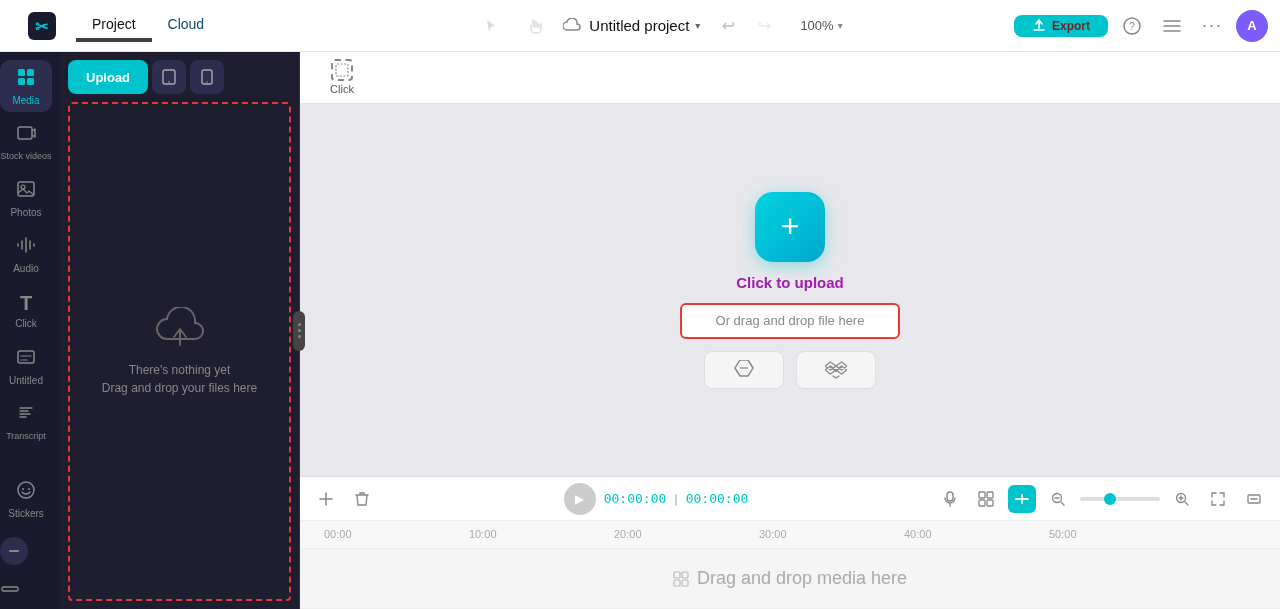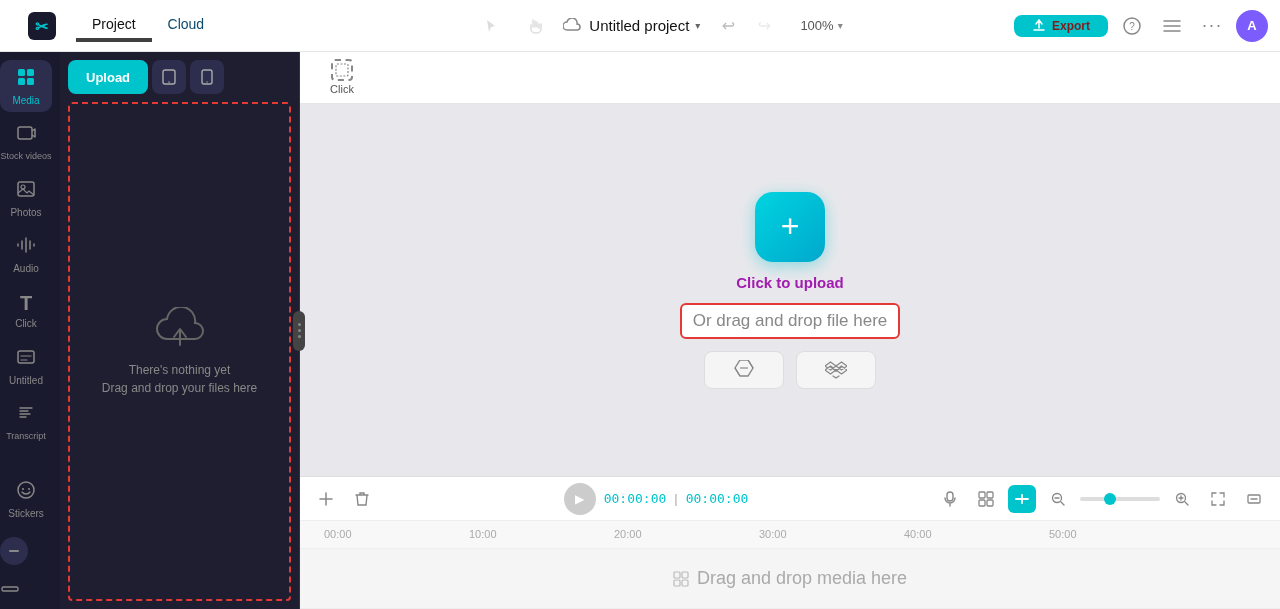--- a/index.html
+++ b/index.html
@@ -361,21 +361,21 @@
       color: #a21caf;
     }
     .drag-drop-box {
       width: 220px;
       height: 36px;
       border: 2px solid #e53935;
       border-radius: 6px;
       display: flex;
       align-items: center;
       justify-content: center;
-      font-size: 17px;
+      font-size: 13px;
       color: #888;
       background: #fff;
     }
     .cloud-icons {
       display: flex;
       gap: 12px;
     }
     .cloud-btn {
       width: 80px;
       height: 38px;

